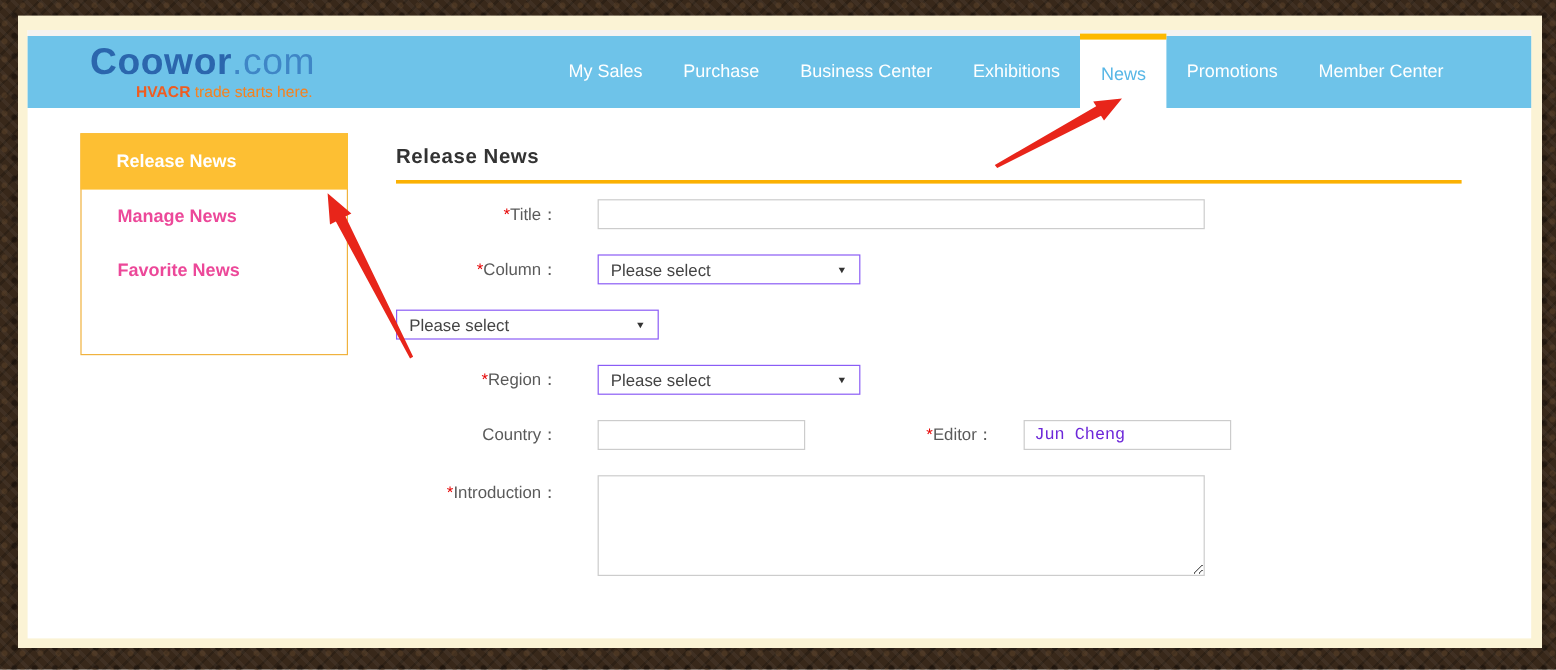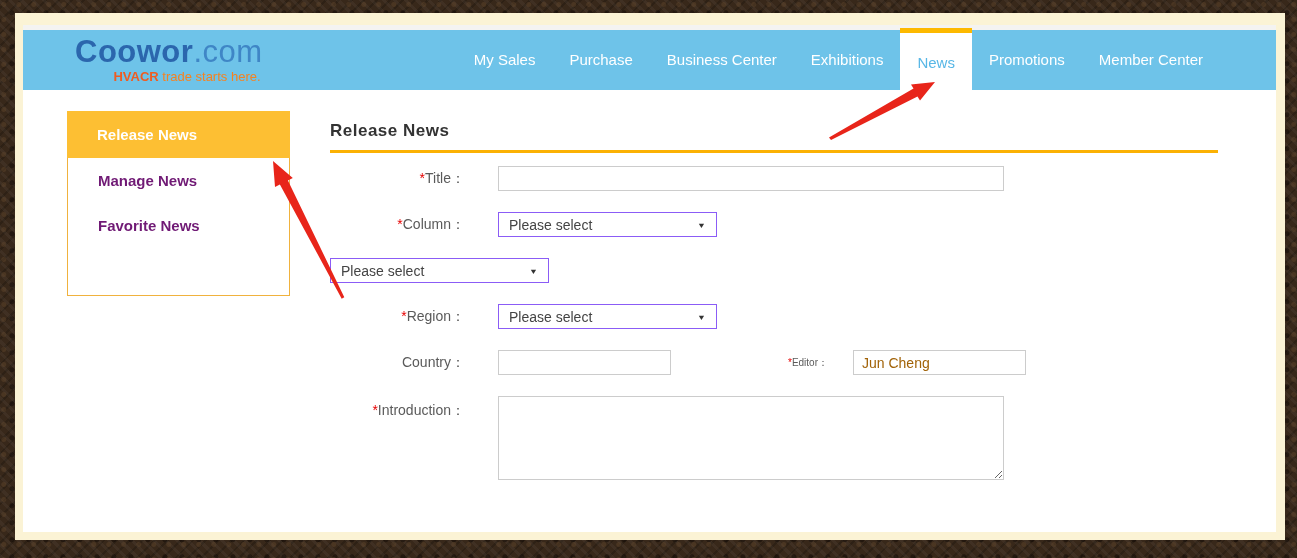--- a/index.html
+++ b/index.html
@@ -45,57 +45,57 @@
     position:relative; top:-2px; height:67px; line-height:59px;
     background:#ffffff; border-top:5px solid #fdb900; color:#58b7e6;
   }
   
   .sidebar {
     position:absolute; left:44px; top:86px; width:223px; height:185px;
     border:1px solid #f0b23e; background:#fff;
   }
   .side-item {
     height:45px; line-height:45px; padding-left:30px;
-    font-size:15px; font-weight:bold; color:#701a75; cursor:pointer;
+    font-size:15px; font-weight:bold; color:#ec4899; cursor:pointer;
   }
   .side-item.active {
     margin:-1px -1px 0 -1px; height:47px; line-height:47px;
     background:#fdbf33; color:#ffffff;
   }
   
   .main { position:absolute; left:307px; top:96px; right:58px; }
   .page-heading { font-size:17px; font-weight:bold; color:#333; letter-spacing:0.5px; }
   .heading-rule { height:3px; background:#fbb103; margin-top:9px; }
   form { display:block; margin-top:13px; }
   .row { display:flex; align-items:center; margin-bottom:21px; min-height:25px;gap:11px; }
   .row.top { align-items:flex-start; }
   .lbl {
     width:135px; min-width:135px; text-align:right; margin-right:22px;
     font-size:14px; color:#5a5a5a; line-height:25px;
   }
   .row.top .lbl { line-height:18px; padding-top:5px; }
   .req { color:#e60000; }
   input[type=text] {
     height:25px; border:1px solid #cccccc; background:#fff;
-    font-family:Liberation Sans, sans-serif;
-    font-size:14px; color:#a16207; padding:0 8px; outline:none;
+    font-family:Liberation Mono, monospace;
+    font-size:14px; color:#6d28d9; padding:0 8px; outline:none;
   }
   .in-title { width:506px; }
   .in-country { width:173px; }
   .in-editor { width:173px; }
   .in-keyword { width:104px; margin-right:9px; }
   .fake-select {
     width:219px; height:25px; border:1px solid #8b5cf6; background:#fff;
     display:flex; align-items:center; justify-content:space-between;
     padding:0 10px; font-size:14px; color:#444; cursor:pointer;
   }
   .caret { font-size:9px; color:#333; transform:scaleY(0.85); }
   .editor-lbl {
     width:146px; text-align:right; margin-right:14px;
-    font-size:10px; color:#5a5a5a; line-height:25px;
+    font-size:14px; color:#5a5a5a; line-height:25px;
   }
   textarea {
     width:506px; height:84px; border:1px solid #cccccc; background:#fff;
     font-family:"Liberation Sans","DejaVu Sans",sans-serif;
     font-size:14px; color:#333; padding:4px 8px; outline:none; resize:both;
   }
   .arrows { position:absolute; left:0; top:0; width:1297px; height:558px; pointer-events:none; z-index:50; }
 </style>
 </head>
 <body>

